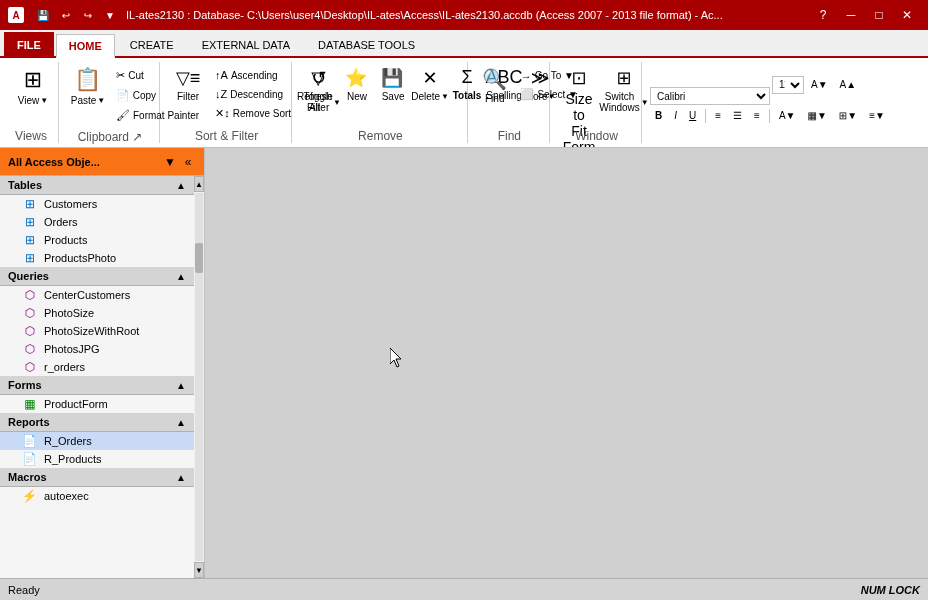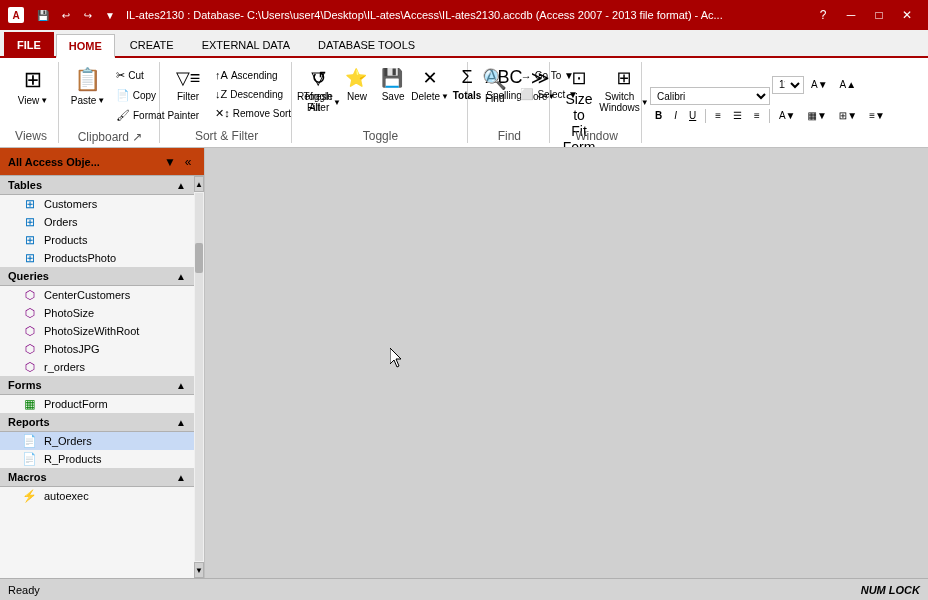--- a/index.html
+++ b/index.html
@@ -137,21 +137,21 @@
     .nav-panel {
       width: 205px;
       background: #f5f5f5;
       border-right: 1px solid #c0c0c0;
       display: flex;
       flex-direction: column;
       overflow: hidden;
       flex-shrink: 0;
     }
     .nav-header {
-      background: #c2410c;
+      background: #f97316;
       padding: 4px 8px;
       display: flex;
       justify-content: space-between;
       align-items: center;
       border-bottom: 1px solid #b0b0b0;
       height: 28px;
       flex-shrink: 0;
     }
     .nav-header-title { font-weight: bold; font-size: 11px; }
     .nav-header-btns { display: flex; gap: 2px; }
@@ -371,21 +371,21 @@
         <button class="rb-large" style="width:36px;height:60px;">
           <span style="font-size:18px;">ABC</span>
           <span style="font-size:10px;">Spelling</span>
         </button>
         <button class="rb-large" style="width:32px;height:60px;">
           <span style="font-size:18px;">≫</span>
           <span style="font-size:10px;display:flex;align-items:center;">More<span style="font-size:8px;">▼</span></span>
         </button>
       </div>
     </div>
-    <div class="ribbon-group-label">Toggle</div>
+    <div class="ribbon-group-label">Remove</div>
   </div>
 
   <div class="ribbon-group" style="min-width:80px;">
     <div class="ribbon-content">
       <div style="display:flex;flex-direction:row;gap:2px;">
         <button class="rb-large" style="width:38px;height:60px;">
           <span style="font-size:20px;">🔍</span>
           <span style="font-size:10px;">Find</span>
         </button>
         <div style="display:flex;flex-direction:column;gap:1px;padding-top:2px;">

